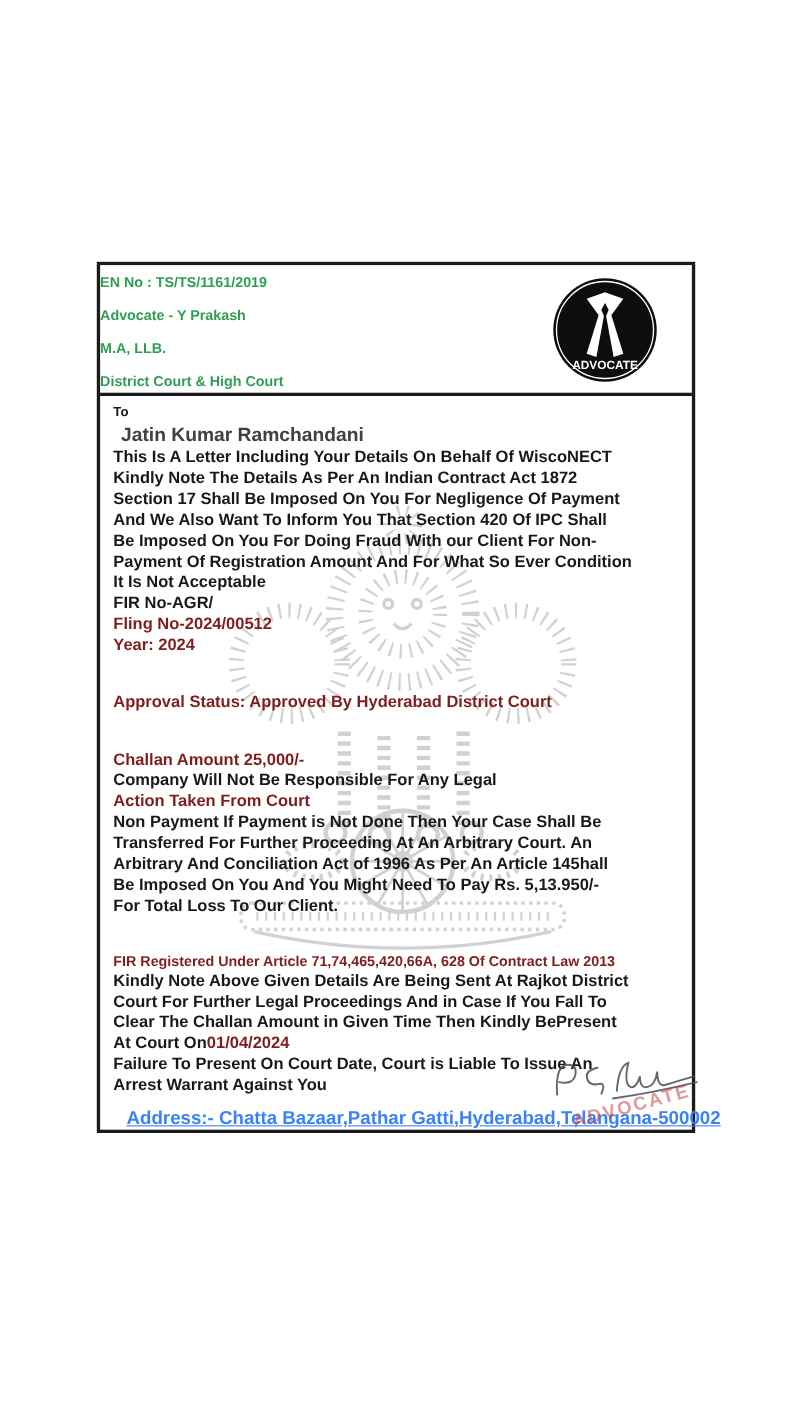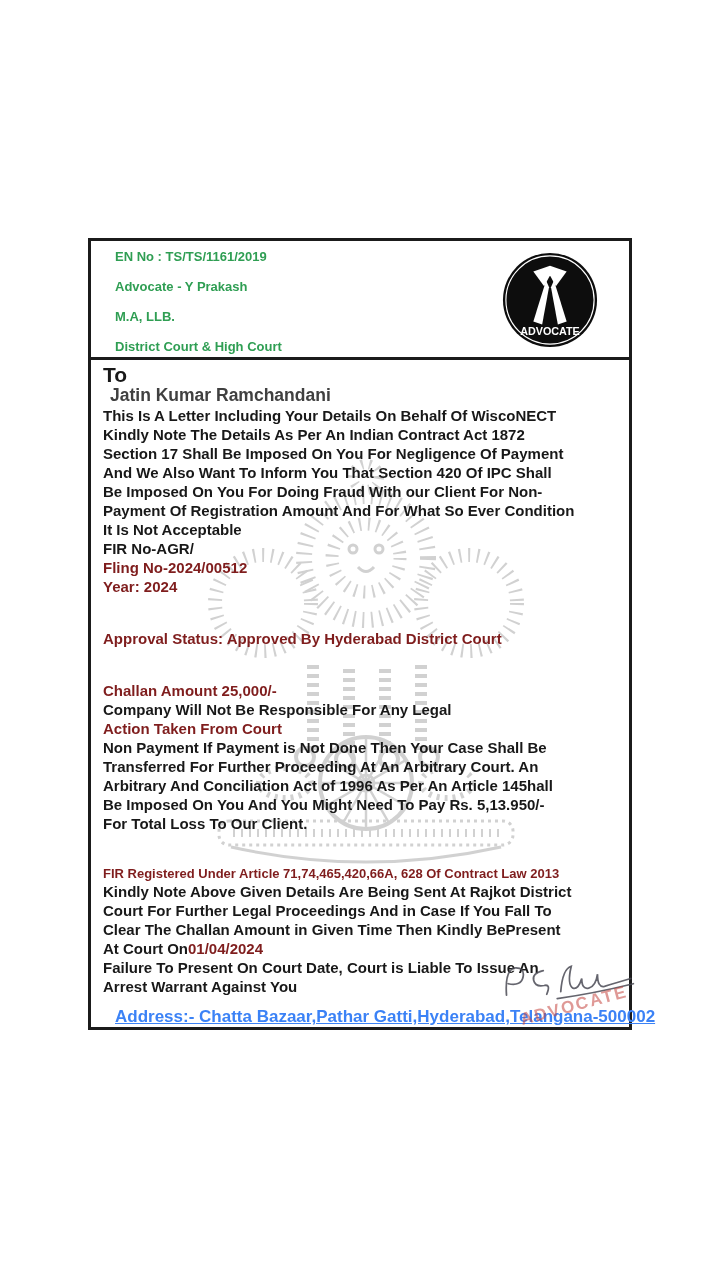--- a/index.html
+++ b/index.html
@@ -4,31 +4,31 @@
 <style>
   html,body{margin:0;padding:0;background:#ffffff;}
   body{width:720px;height:1280px;font-family:"Liberation Sans",sans-serif;}
   .stage{position:relative;width:720px;height:1280px;background:#ffffff;overflow:hidden;}
 
   .letter{position:absolute;left:88px;top:238px;width:544px;height:792px;
           border:3px solid #1b1b1b;box-sizing:border-box;background:#ffffff;}
 
   
   .lheader{position:relative;height:119px;border-bottom:3px solid #1b1b1b;
-           box-sizing:border-box;padding:9px 0 0 24px;}
+           box-sizing:border-box;padding:9px 0 0 0;}
   .hline{color:#2f9e53;font-weight:bold;font-size:13px;line-height:14px;margin-bottom:16px;}
   .logo{position:absolute;top:10px;right:30px;width:98px;height:98px;}
 
   
   .watermark{position:absolute;left:110px;top:212px;width:330px;height:412px;z-index:1;pointer-events:none;}
 
   
   .content{position:relative;z-index:2;padding:5px 8px 0 12px;}
   .blk{font-weight:bold;color:#181818;font-size:15px;line-height:19px;white-space:pre-line;}
-  .to{font-size:21px;}
+  .to{font-size:12px;}
   .name{color:#404040;font-size:17.5px;line-height:22px;padding-left:7px;white-space:normal;}
   .red{color:#7f1d1d;}
   .mt18{margin-top:0;}
   .mt19{margin-top:33px;}
   .mt20{}
   .small{font-size:13px;line-height:17px;margin-top:32px;}
   .inline{display:inline;white-space:normal;}
 
   
   .sig{position:absolute;left:405px;top:712px;width:140px;height:58px;z-index:3;}

